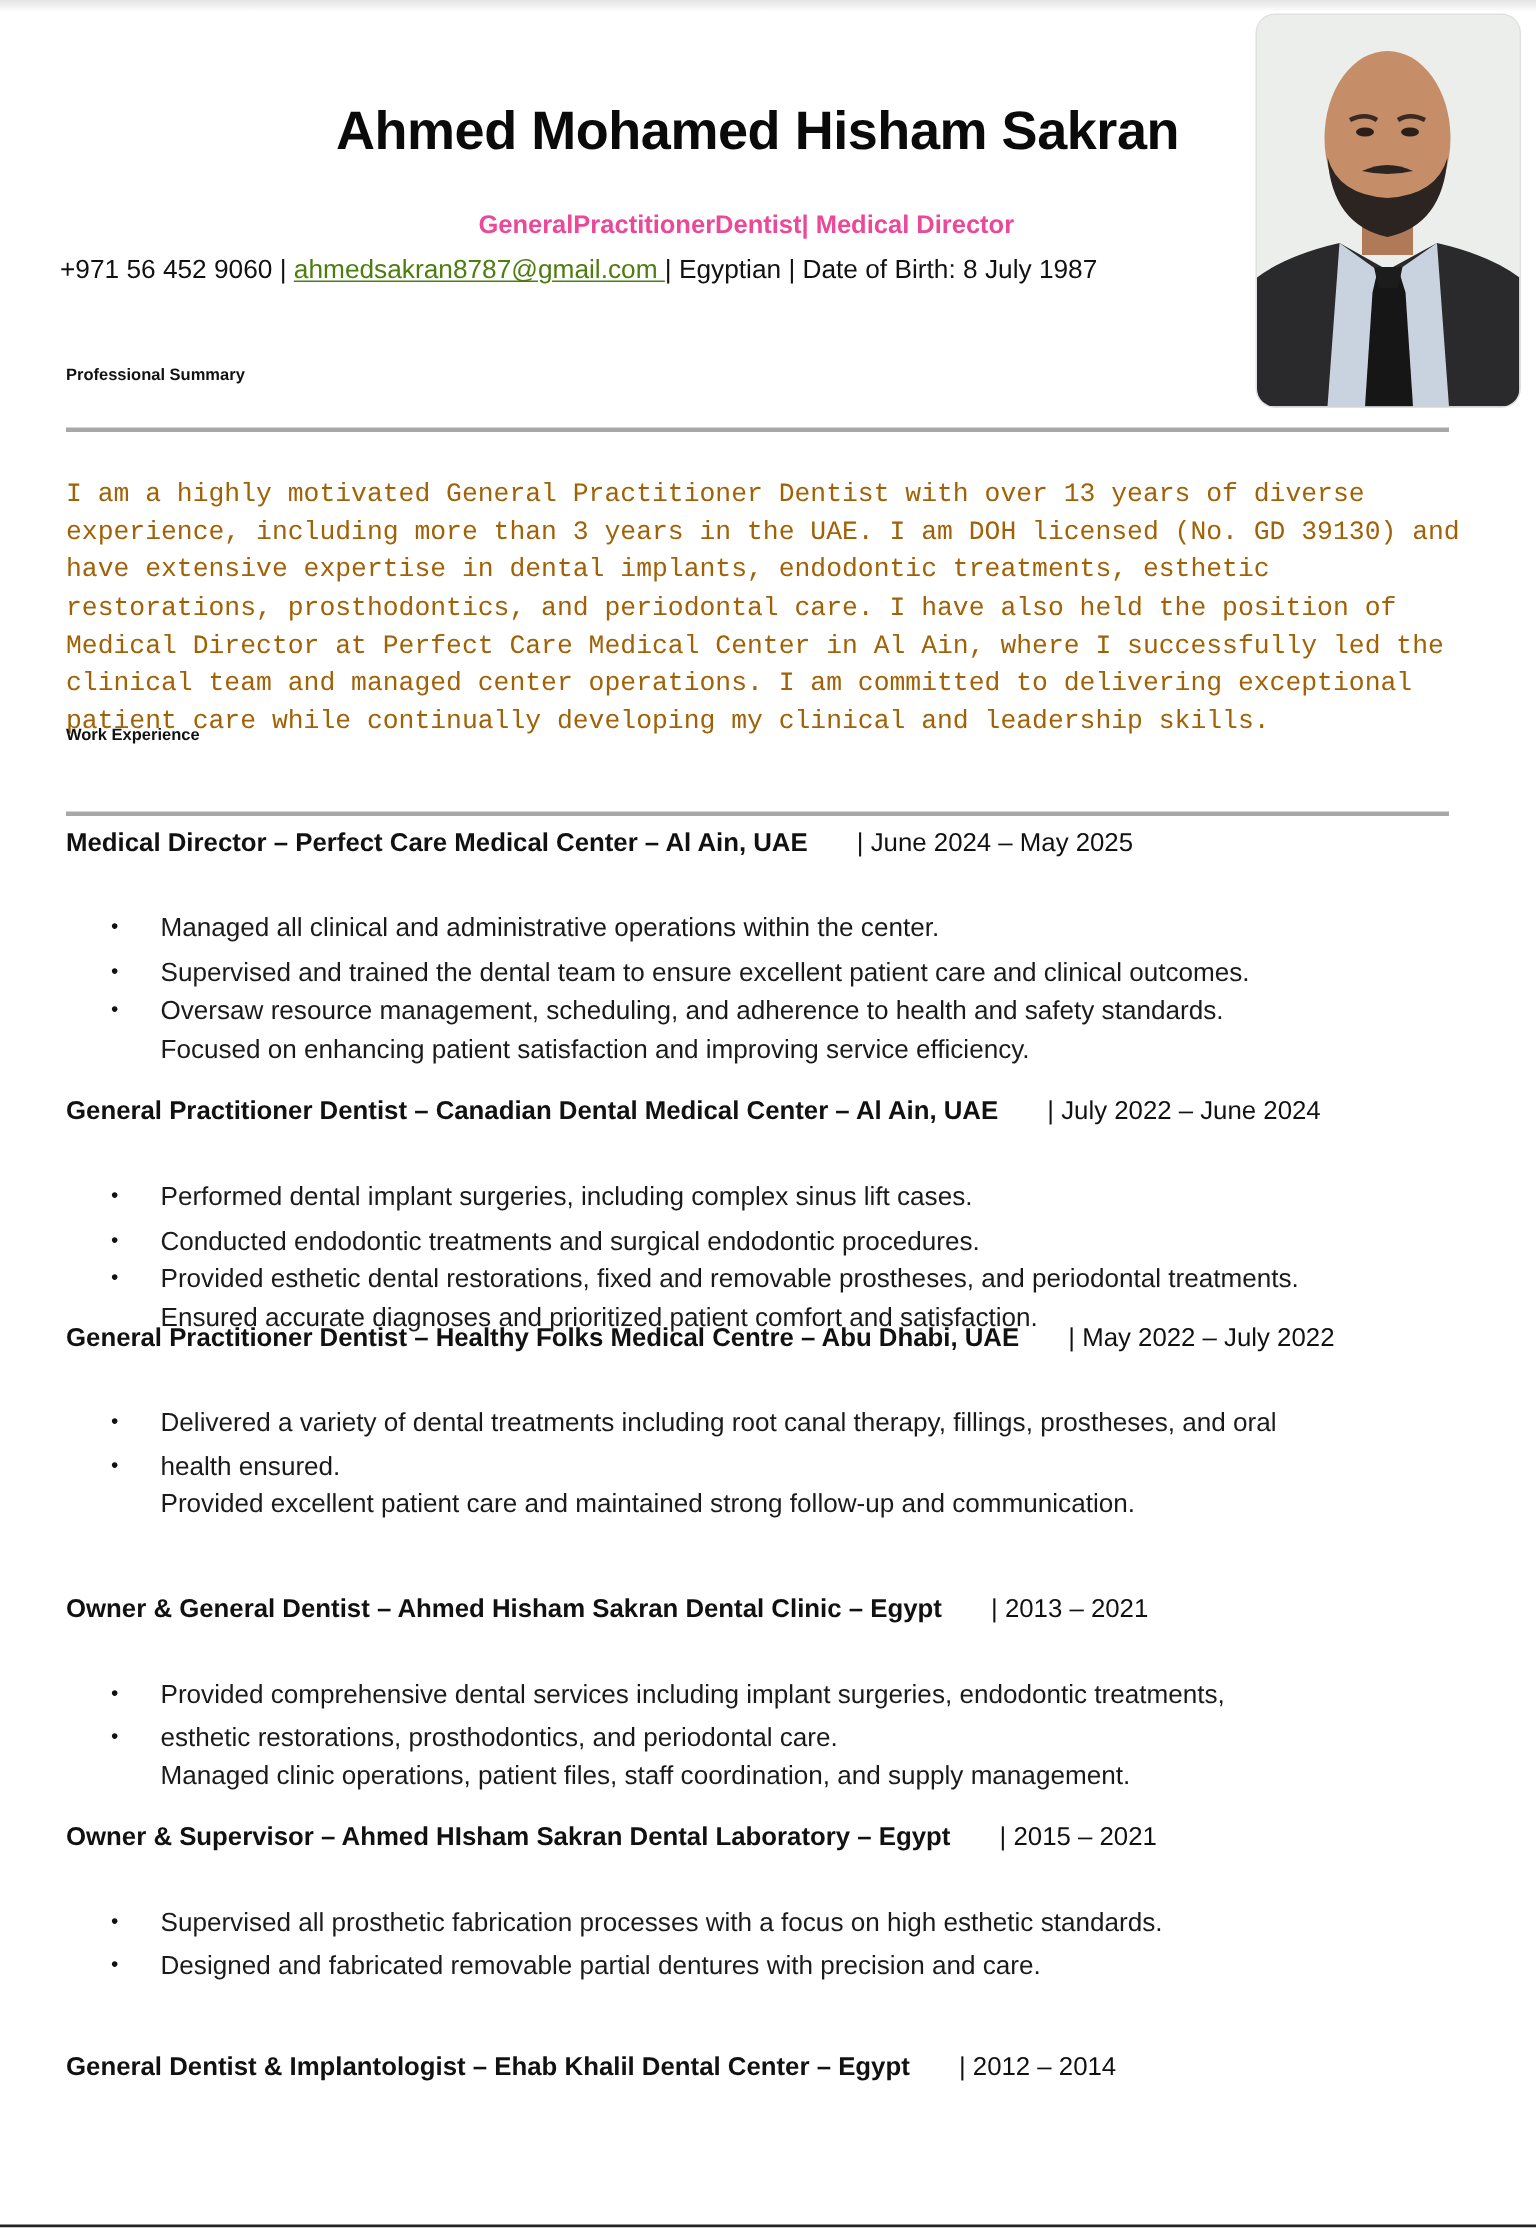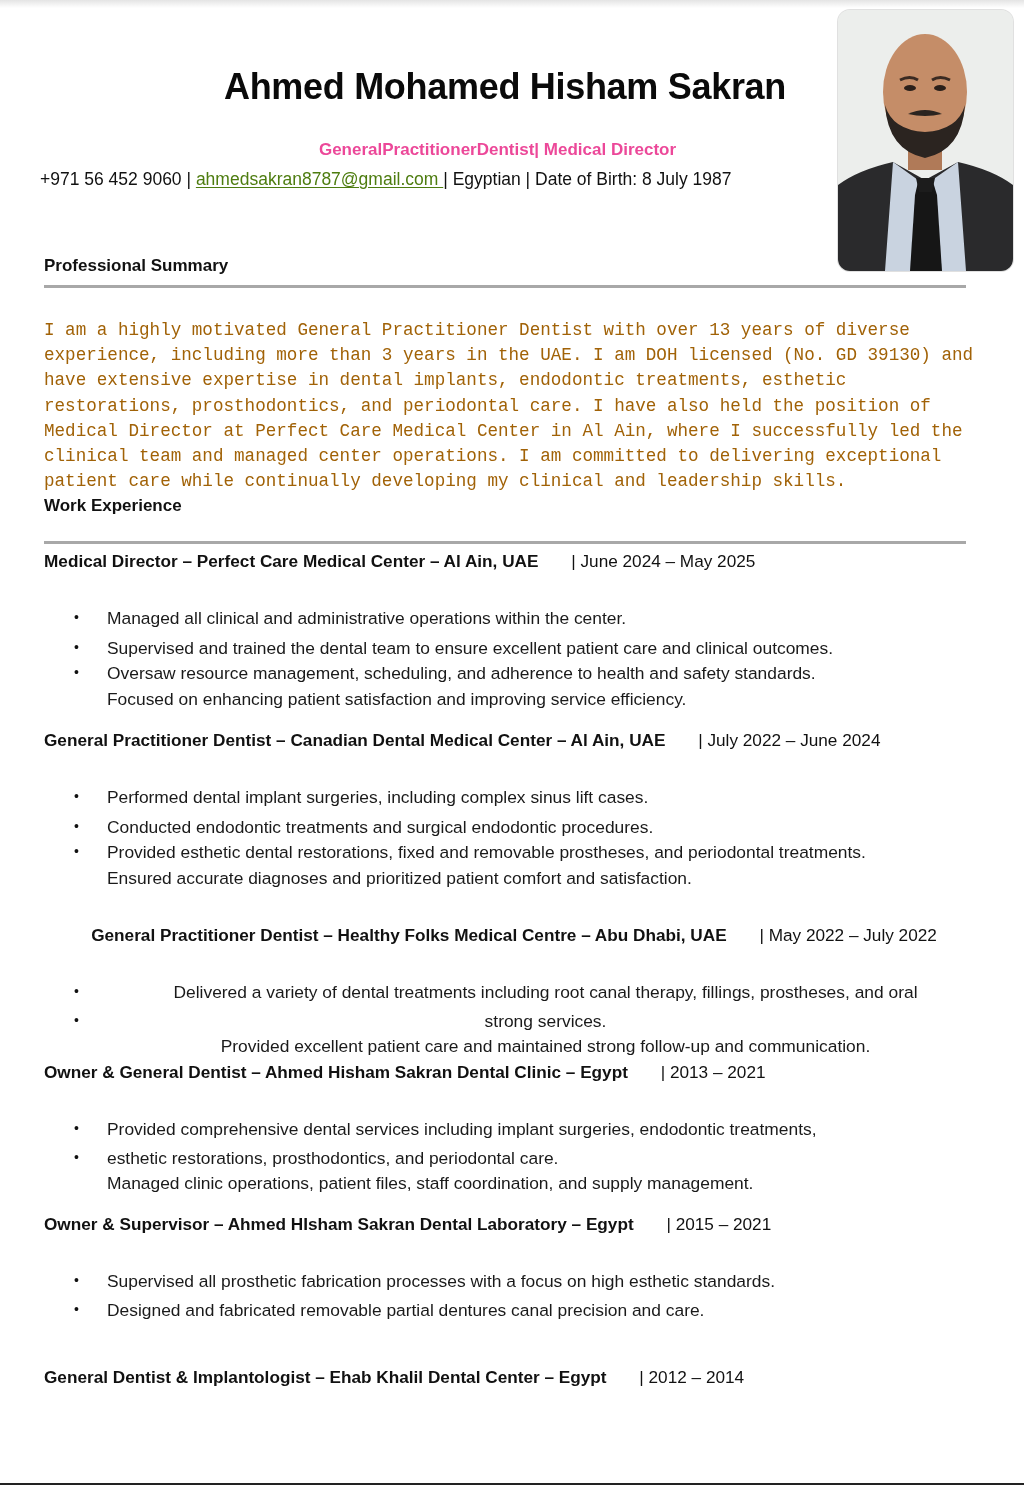--- a/index.html
+++ b/index.html
@@ -34,21 +34,21 @@
       color: #4d7c0f; text-decoration: underline; text-underline-offset: 2px;
     }
     .photo {
       position: absolute; left: 838px; top: 10px; width: 175px; height: 261px;
       border-radius: 12px; overflow: hidden; background: #eef0ee;
       box-shadow: 0 0 0 1px #e0e0e0;
     }
 
     
     .section-heading {
-      position: absolute; left: 44px; font-size: 17px; font-weight: bold; color: #111; margin-top: 12px;
+      position: absolute; left: 44px; font-size: 11px; font-weight: bold; color: #111;
     }
     .rule {
       position: absolute; left: 44px; width: 922px; height: 3px; background: #a8a8a8;
     }
     .summary {
       position: absolute; left: 44px; top: 318px; width: 930px;
       font-size: 17.6px; line-height: 25.2px; color: #a16207; font-family: Liberation Mono, monospace;
     }
 
     
@@ -136,27 +136,27 @@
       <span class="role">General Practitioner Dentist – Canadian Dental Medical Center – Al Ain, UAE</span><span class="dates"> | July 2022 – June 2024</span>
     </div>
     <div class="bullets" style="margin-top:34px;">
       <div class="bullet-row" style="margin-bottom:4px;"><span class="bullet-dot">•</span><span>Performed dental implant surgeries, including complex sinus lift cases.</span></div>
       <div class="bullet-row"><span class="bullet-dot">•</span><span>Conducted endodontic treatments and surgical endodontic procedures.</span></div>
       <div class="bullet-row"><span class="bullet-dot">•</span><span>Provided esthetic dental restorations, fixed and removable prostheses, and periodontal treatments.</span></div>
       <div class="bullet-row"><span>Ensured accurate diagnoses and prioritized patient comfort and satisfaction.</span></div>
     </div>
   </div>
 
-  <div class="job" style="top:925px;text-align:center;">
+  <div class="job" style="top:881px;">
     <div class="job-title">
       <span class="role">General Practitioner Dentist – Healthy Folks Medical Centre – Abu Dhabi, UAE</span><span class="dates"> | May 2022 – July 2022</span>
     </div>
     <div class="bullets" style="margin-top:34px;">
       <div class="bullet-row" style="margin-bottom:3px;"><span class="bullet-dot">•</span><span>Delivered a variety of dental treatments including root canal therapy, fillings, prostheses, and oral</span></div>
-      <div class="bullet-row"><span class="bullet-dot">•</span><span>strong services.</span></div>
+      <div class="bullet-row"><span class="bullet-dot">•</span><span>health ensured.</span></div>
       <div class="bullet-row"><span>Provided excellent patient care and maintained strong follow-up and communication.</span></div>
     </div>
   </div>
 
   <div class="job" style="top:1062px;">
     <div class="job-title">
       <span class="role">Owner &amp; General Dentist – Ahmed Hisham Sakran Dental Clinic – Egypt</span><span class="dates"> | 2013 – 2021</span>
     </div>
     <div class="bullets" style="margin-top:34px;">
       <div class="bullet-row" style="margin-bottom:3px;"><span class="bullet-dot">•</span><span>Provided comprehensive dental services including implant surgeries, endodontic treatments,</span></div>
@@ -164,21 +164,21 @@
       <div class="bullet-row"><span>Managed clinic operations, patient files, staff coordination, and supply management.</span></div>
     </div>
   </div>
 
   <div class="job" style="top:1214px;">
     <div class="job-title">
       <span class="role">Owner &amp; Supervisor – Ahmed HIsham Sakran Dental Laboratory – Egypt</span><span class="dates"> | 2015 – 2021</span>
     </div>
     <div class="bullets" style="margin-top:34px;">
       <div class="bullet-row" style="margin-bottom:3px;"><span class="bullet-dot">•</span><span>Supervised all prosthetic fabrication processes with a focus on high esthetic standards.</span></div>
-      <div class="bullet-row"><span class="bullet-dot">•</span><span>Designed and fabricated removable partial dentures canal precision and care.</span></div>
+      <div class="bullet-row"><span class="bullet-dot">•</span><span>Designed and fabricated removable partial dentures with precision and care.</span></div>
     </div>
   </div>
 
   <div class="job" style="top:1367px;">
     <div class="job-title">
       <span class="role">General Dentist &amp; Implantologist – Ehab Khalil Dental Center – Egypt</span><span class="dates"> | 2012 – 2014</span>
     </div>
   </div>
 
   <div class="bottom-rule"></div>

